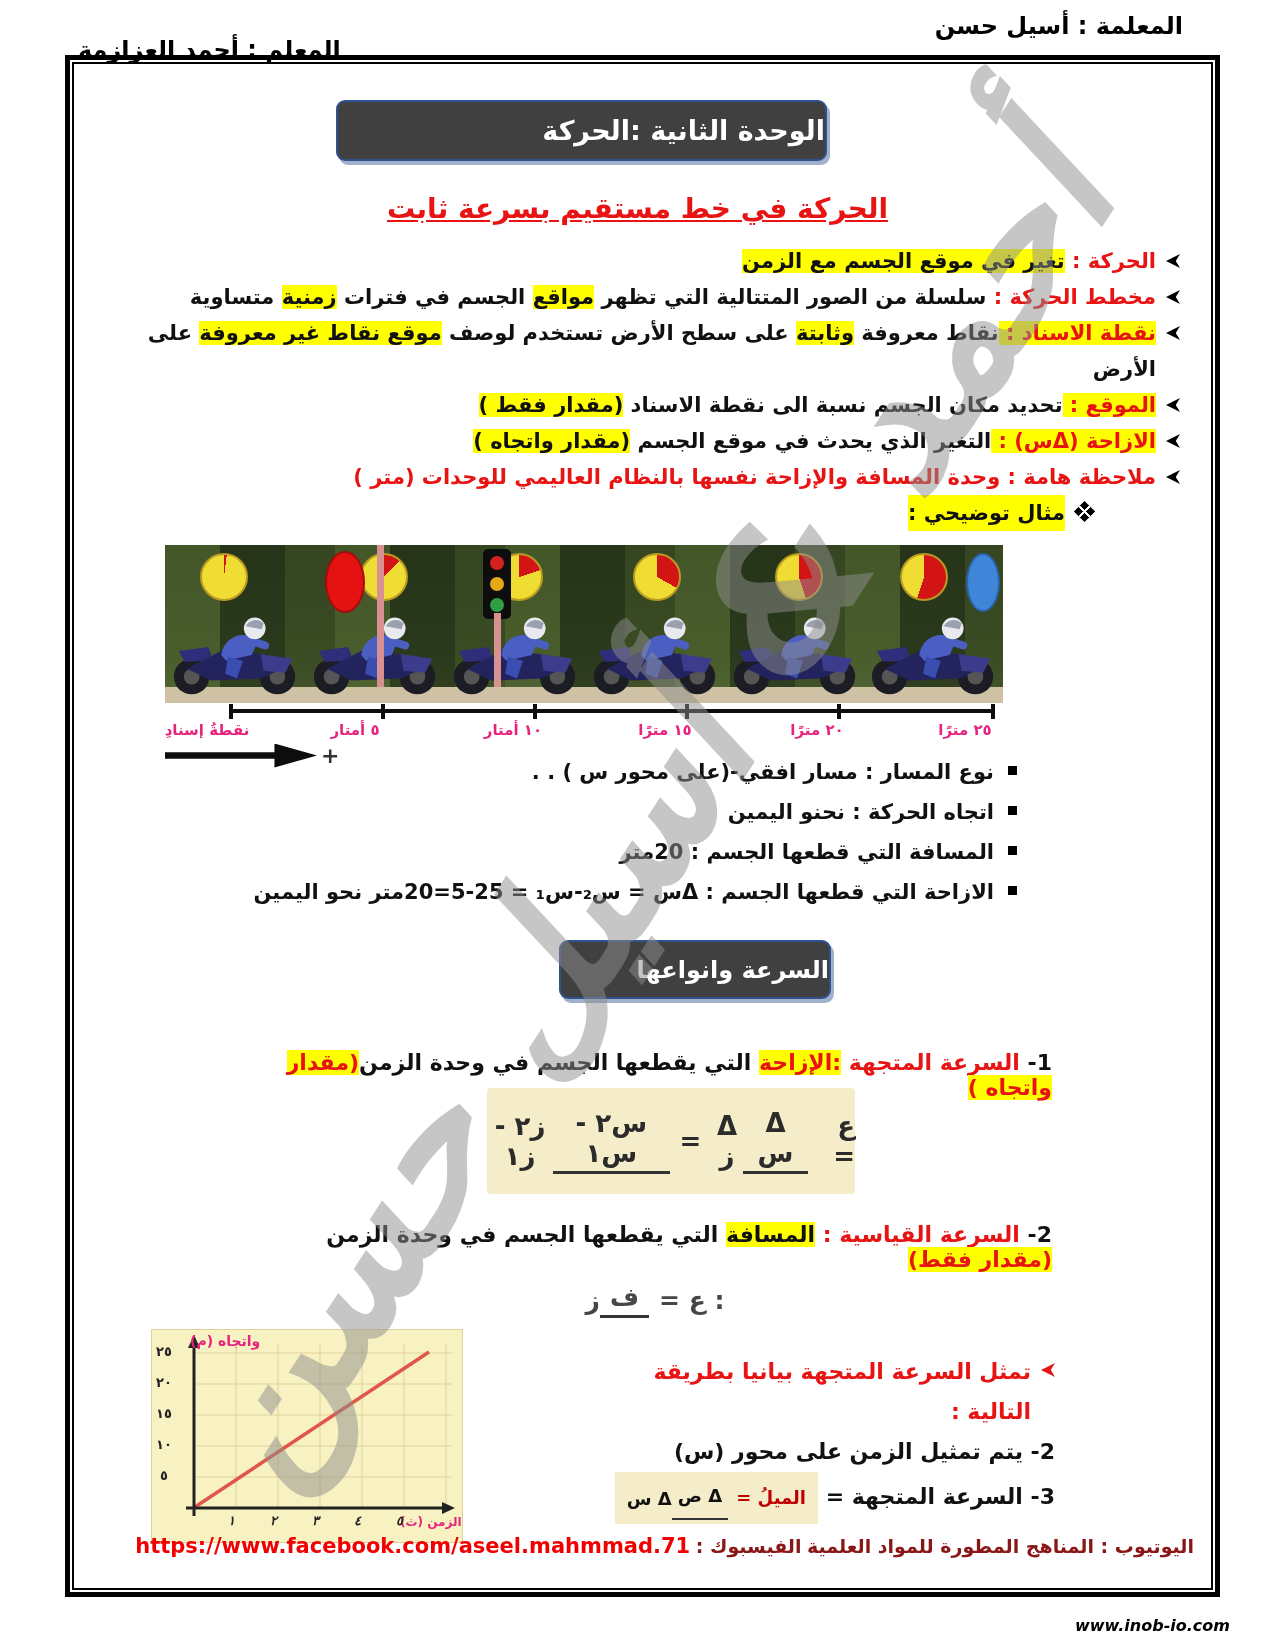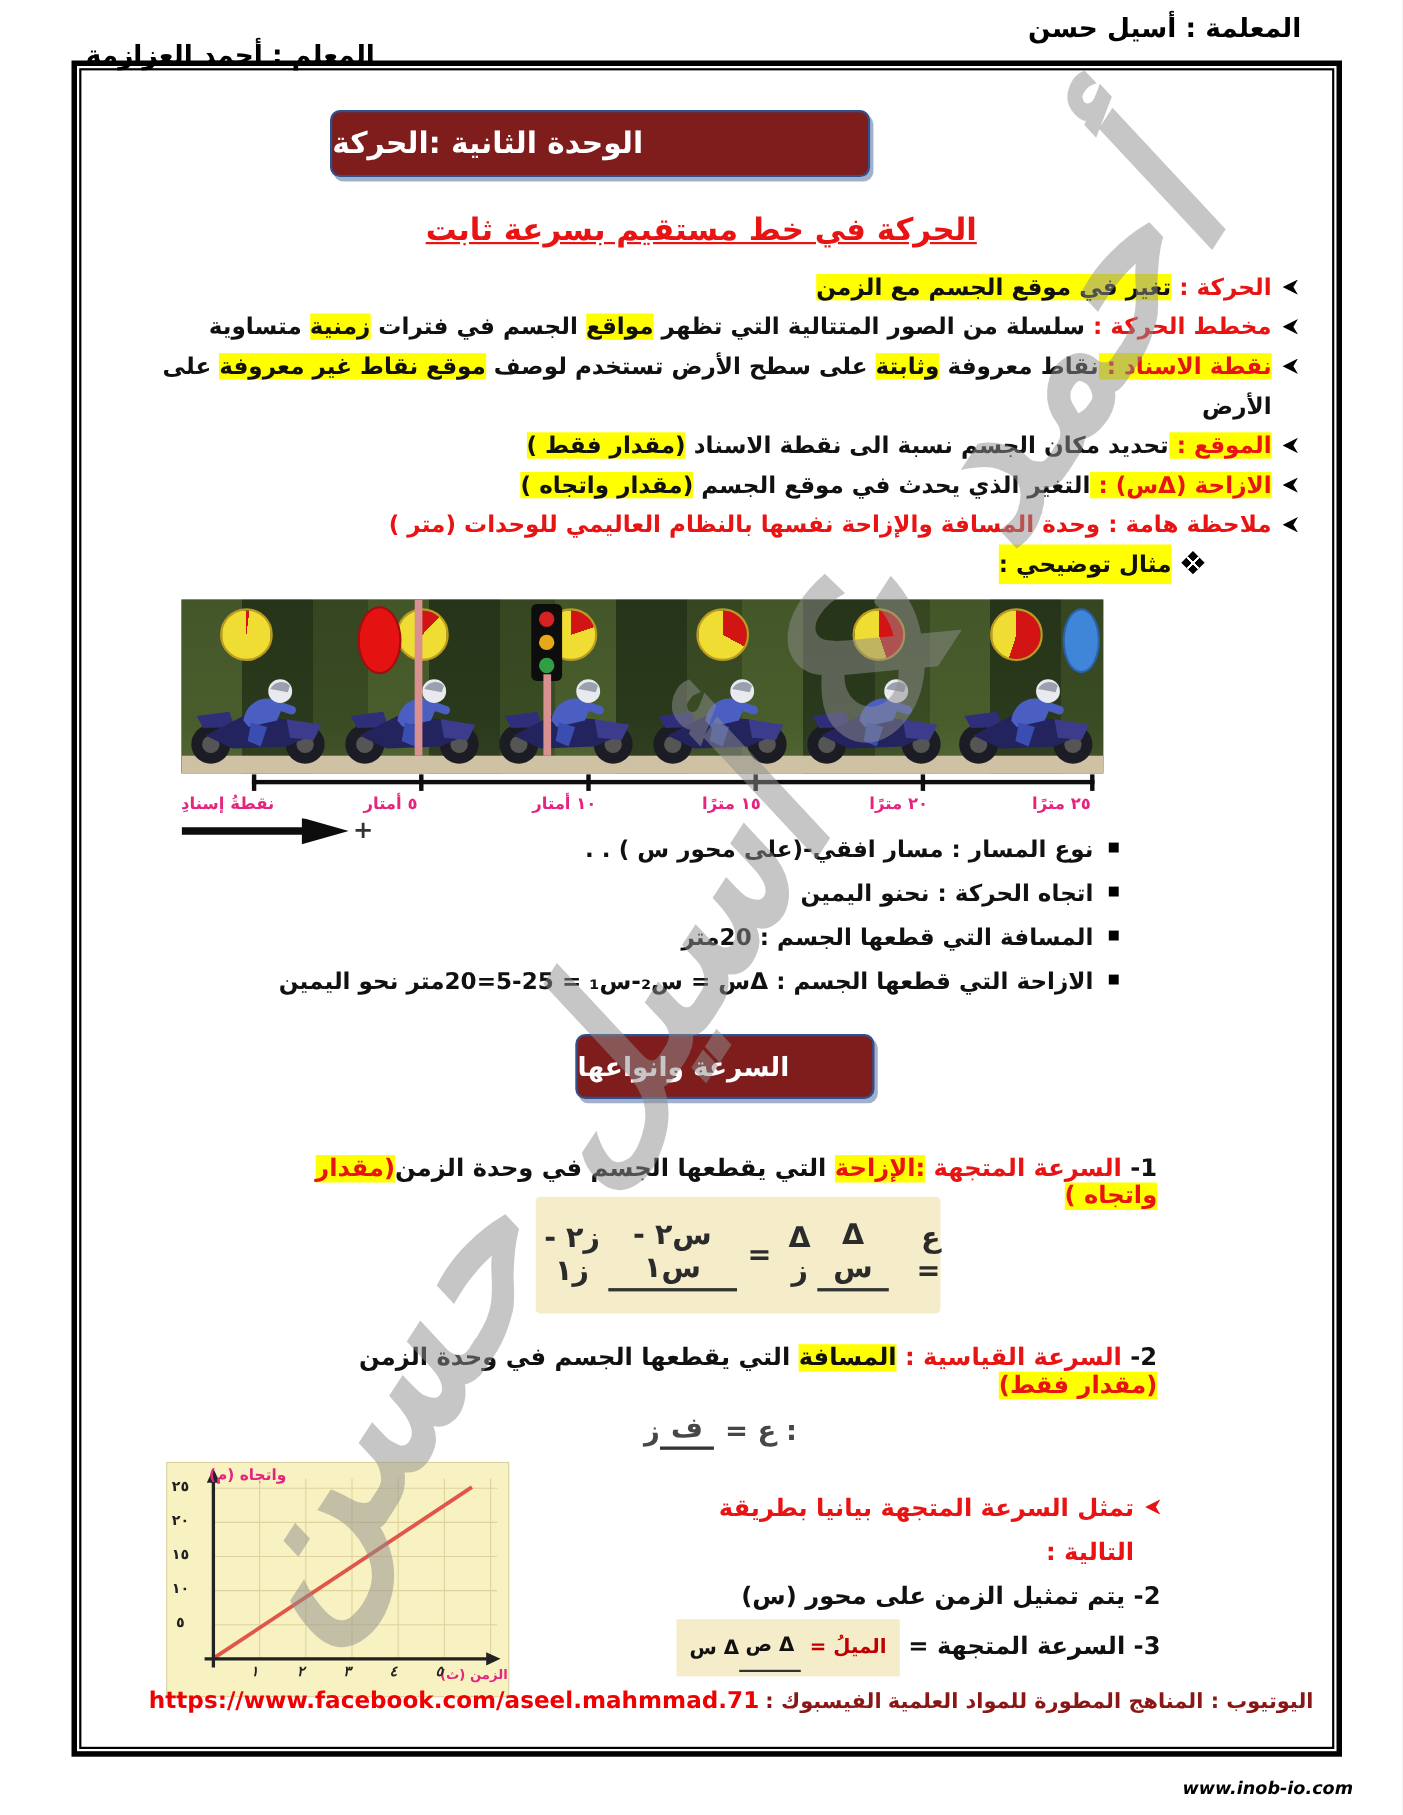--- a/index.html
+++ b/index.html
@@ -10,23 +10,23 @@
   .hdr.right{right:92px;}
   .hdr.left{left:78px;margin-top:24px;}
   
   .frame{position:absolute;left:65px;top:55px;width:1145px;height:1532px;border:5px solid #000;}
   .frame-inner{position:absolute;inset:2px;border:2px solid #000;}
   
   .wm{position:absolute;top:700px;left:-180px;width:1650px;text-align:center;
       transform:rotate(-57deg);font-size:185px;font-weight:bold;font-style:italic;
       color:#8f8f8f;opacity:.5;white-space:nowrap;z-index:40;pointer-events:none;}
   
-  .bluebox{position:absolute;background:#7f1d1d;border:2px solid #2f528f;border-radius:9px;
+  .bluebox{position:absolute;background:#404040;border:2px solid #2f528f;border-radius:9px;
            box-shadow:3px 4px 0 rgba(47,82,143,.45);color:#fff;font-weight:bold;
-           display:flex;align-items:center;justify-content:flex-end;}
+           display:flex;align-items:center;justify-content:flex-start;margin-left:36px;}
   .bluebox.unit{left:300px;top:100px;width:487px;height:57px;font-size:27px;}
   .bluebox.speed{left:523px;top:940px;width:268px;height:55px;font-size:24px;}
   
   .sect{position:absolute;left:65px;top:192px;width:1145px;text-align:center;
         font-size:28px;font-weight:bold;color:#e81414;text-decoration:underline;}
   .red{color:#e81414;}
   .hl{background:#ffff00;}
   .redhl{color:#e81414;background:#ffff00;}
   
   .deflist{position:absolute;right:95px;top:243px;width:1090px;font-size:21px;

